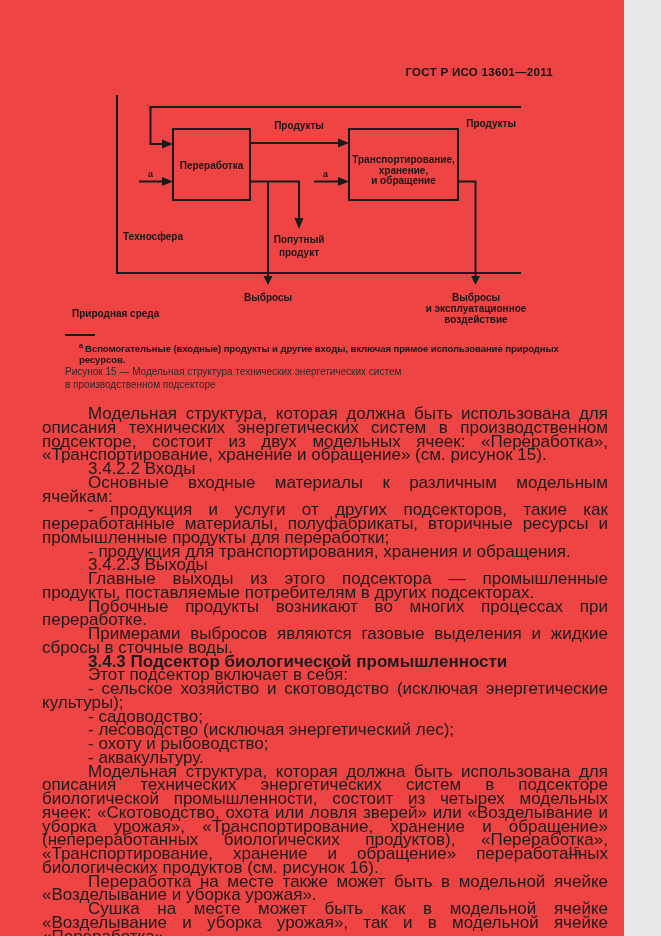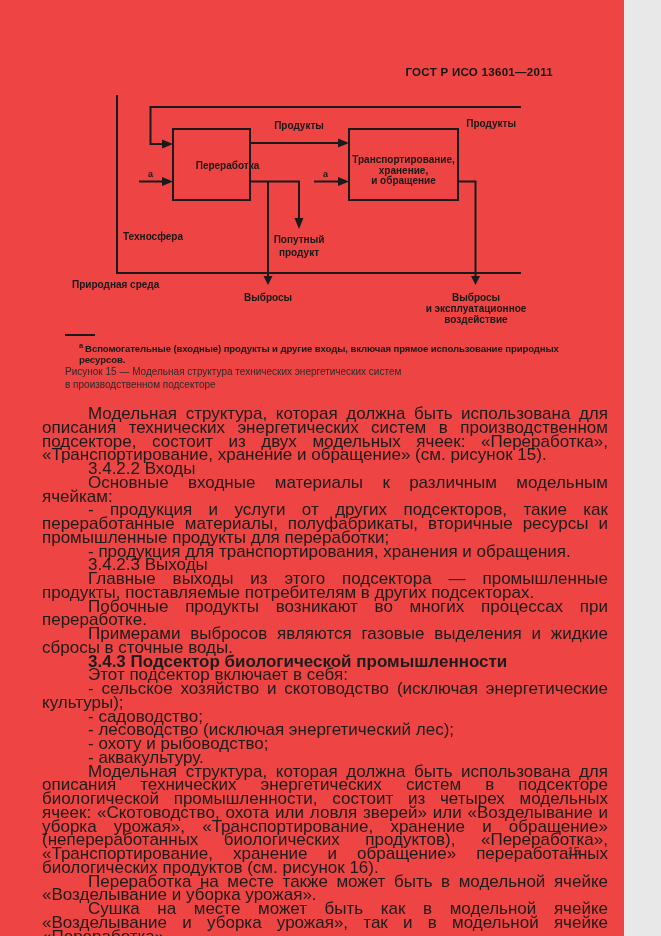--- a/index.html
+++ b/index.html
@@ -78,39 +78,39 @@
       <polygon points="338,177 338,186 349,181.5"></polygon>
       <polygon points="294.5,218 303.5,218 299,229"></polygon>
       <polygon points="263.5,276 272.5,276 268,285"></polygon>
       <polygon points="471,276 480,276 475.5,285"></polygon>
     </g>
   </svg>
 
   <div class="fig-label rt" style="left:416px;top:118px;width:100px;">Продукты</div>
   <div class="fig-label ctr" style="left:249px;top:120px;width:100px;">Продукты</div>
 
-  <div class="fig-label ctr" style="left:173px;top:160px;width:77px;padding-left:16px;">Переработка</div>
+  <div class="fig-label ctr" style="left:173px;top:160px;width:77px;">Переработка</div>
 
   <div class="fig-label ctr" style="left:349px;top:155px;width:109px;line-height:10.5px;">
     <span>Транспортирование,</span><br>
     <span>хранение,</span><br>
     <span>и обращение</span>
   </div>
 
   <span class="marker-a" style="left:148px;top:169px;">а</span>
   <span class="marker-a" style="left:323px;top:169px;">а</span>
 
   <div class="fig-label" style="left:123px;top:231px;">Техносфера</div>
 
   <div class="fig-label ctr" style="left:264px;top:234px;width:70px;line-height:12.5px;">
     <span>Попутный</span><br>
     <span>продукт</span>
   </div>
 
-  <div class="fig-label" style="left:72px;top:279px;">Природная среда</div>
+  <div class="fig-label" style="left:72px;top:308px;">Природная среда</div>
 
   <div class="fig-label ctr" style="left:238px;top:292px;width:60px;">Выбросы</div>
 
   <div class="fig-label ctr" style="left:417px;top:292px;width:118px;line-height:11px;">
     <span>Выбросы</span><br>
     <span>и эксплуатационное</span><br>
     <span>воздействие</span>
   </div>
 
   <div class="fn-rule"></div>

